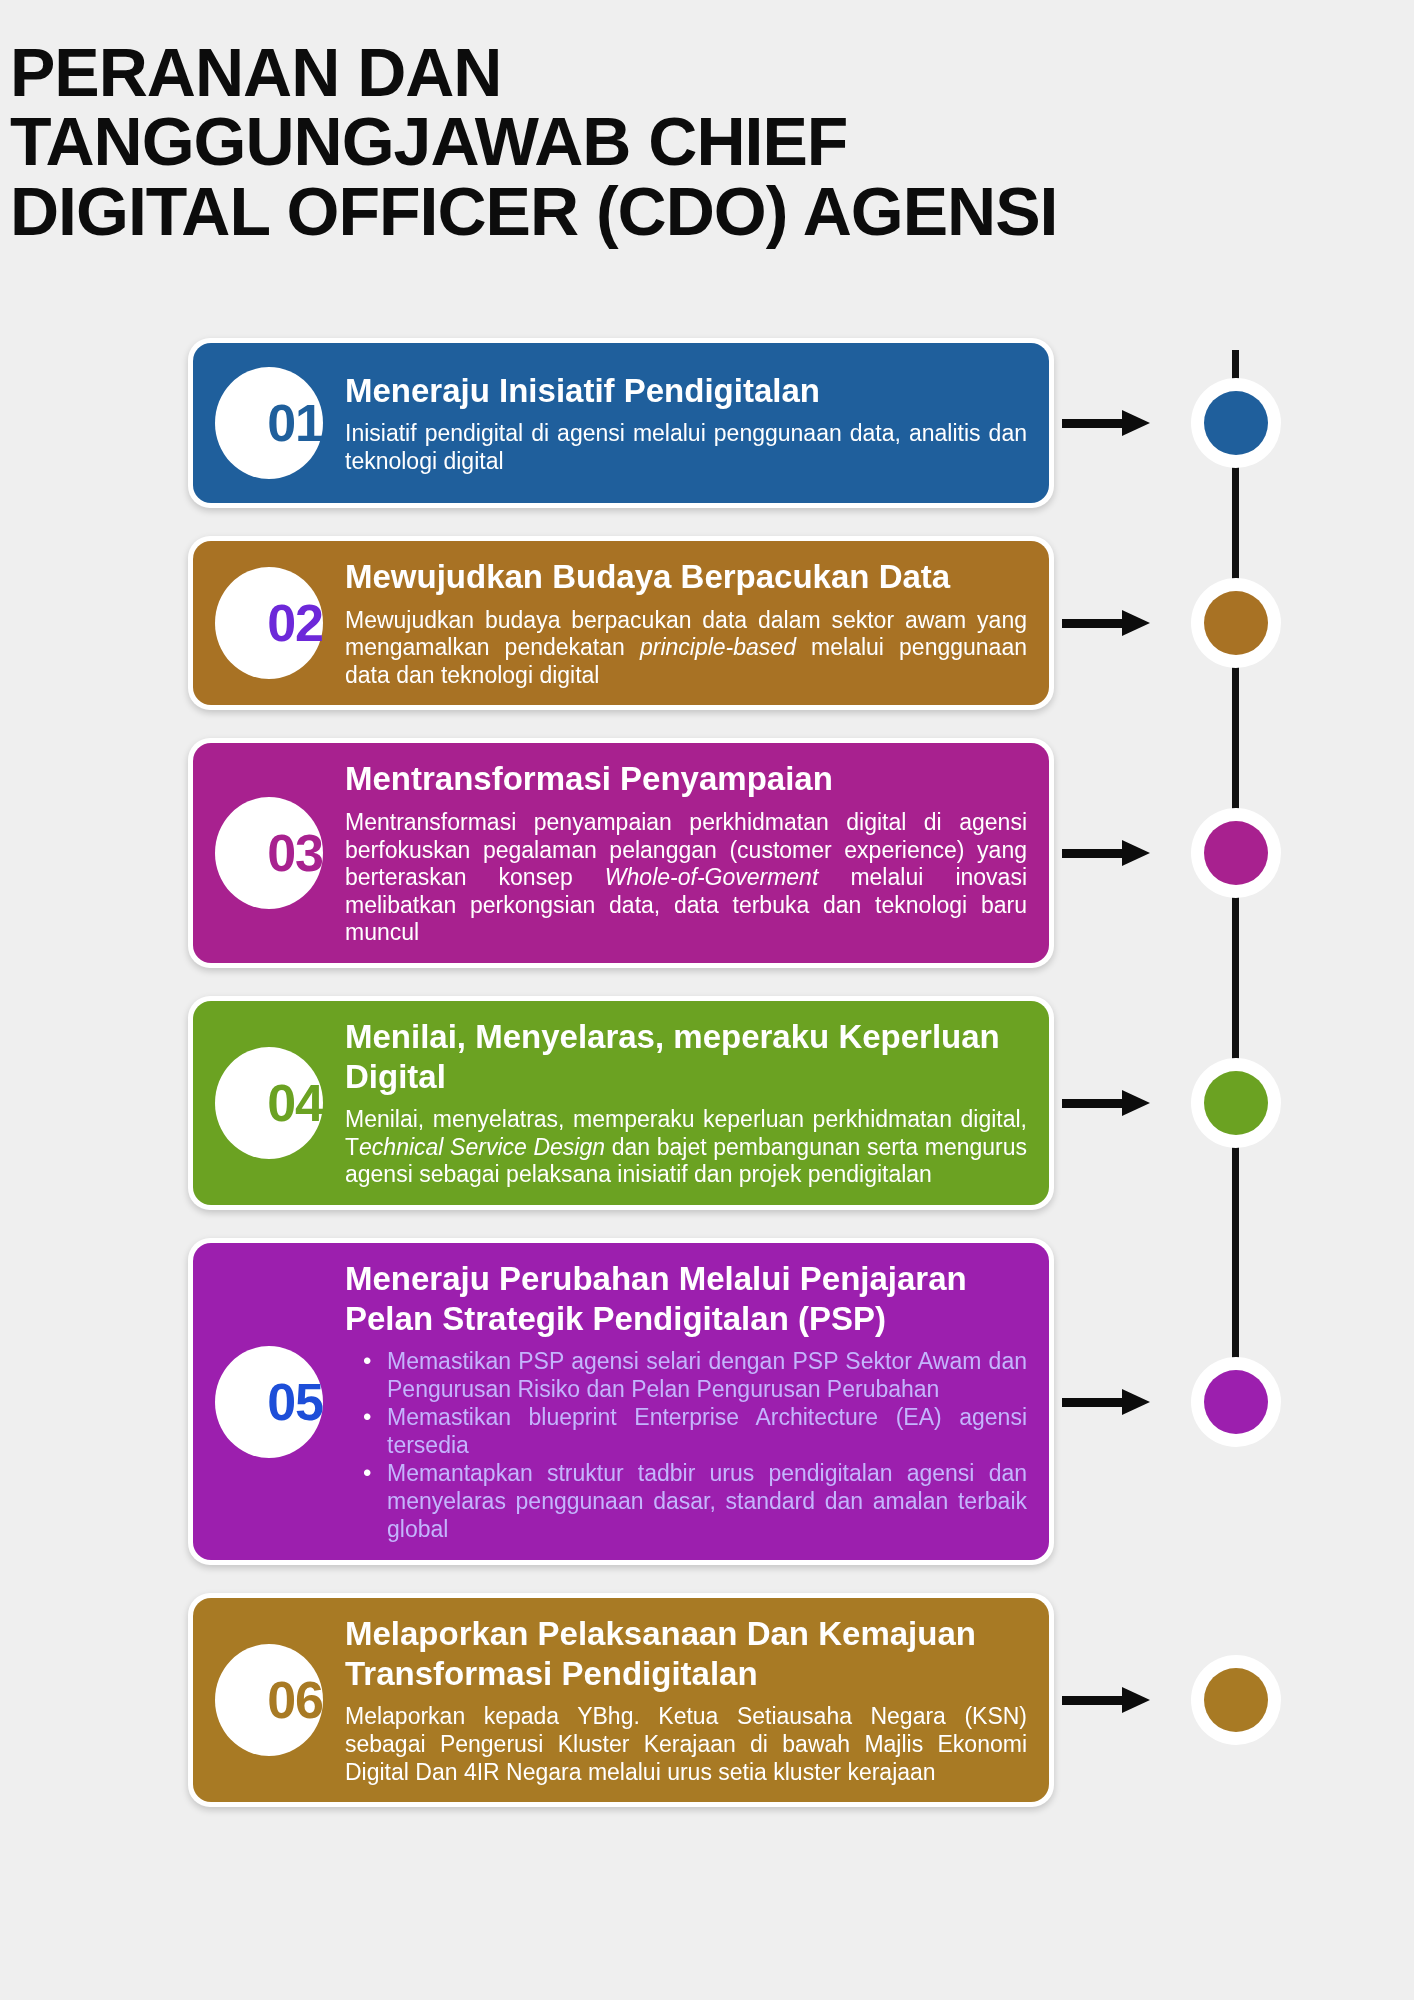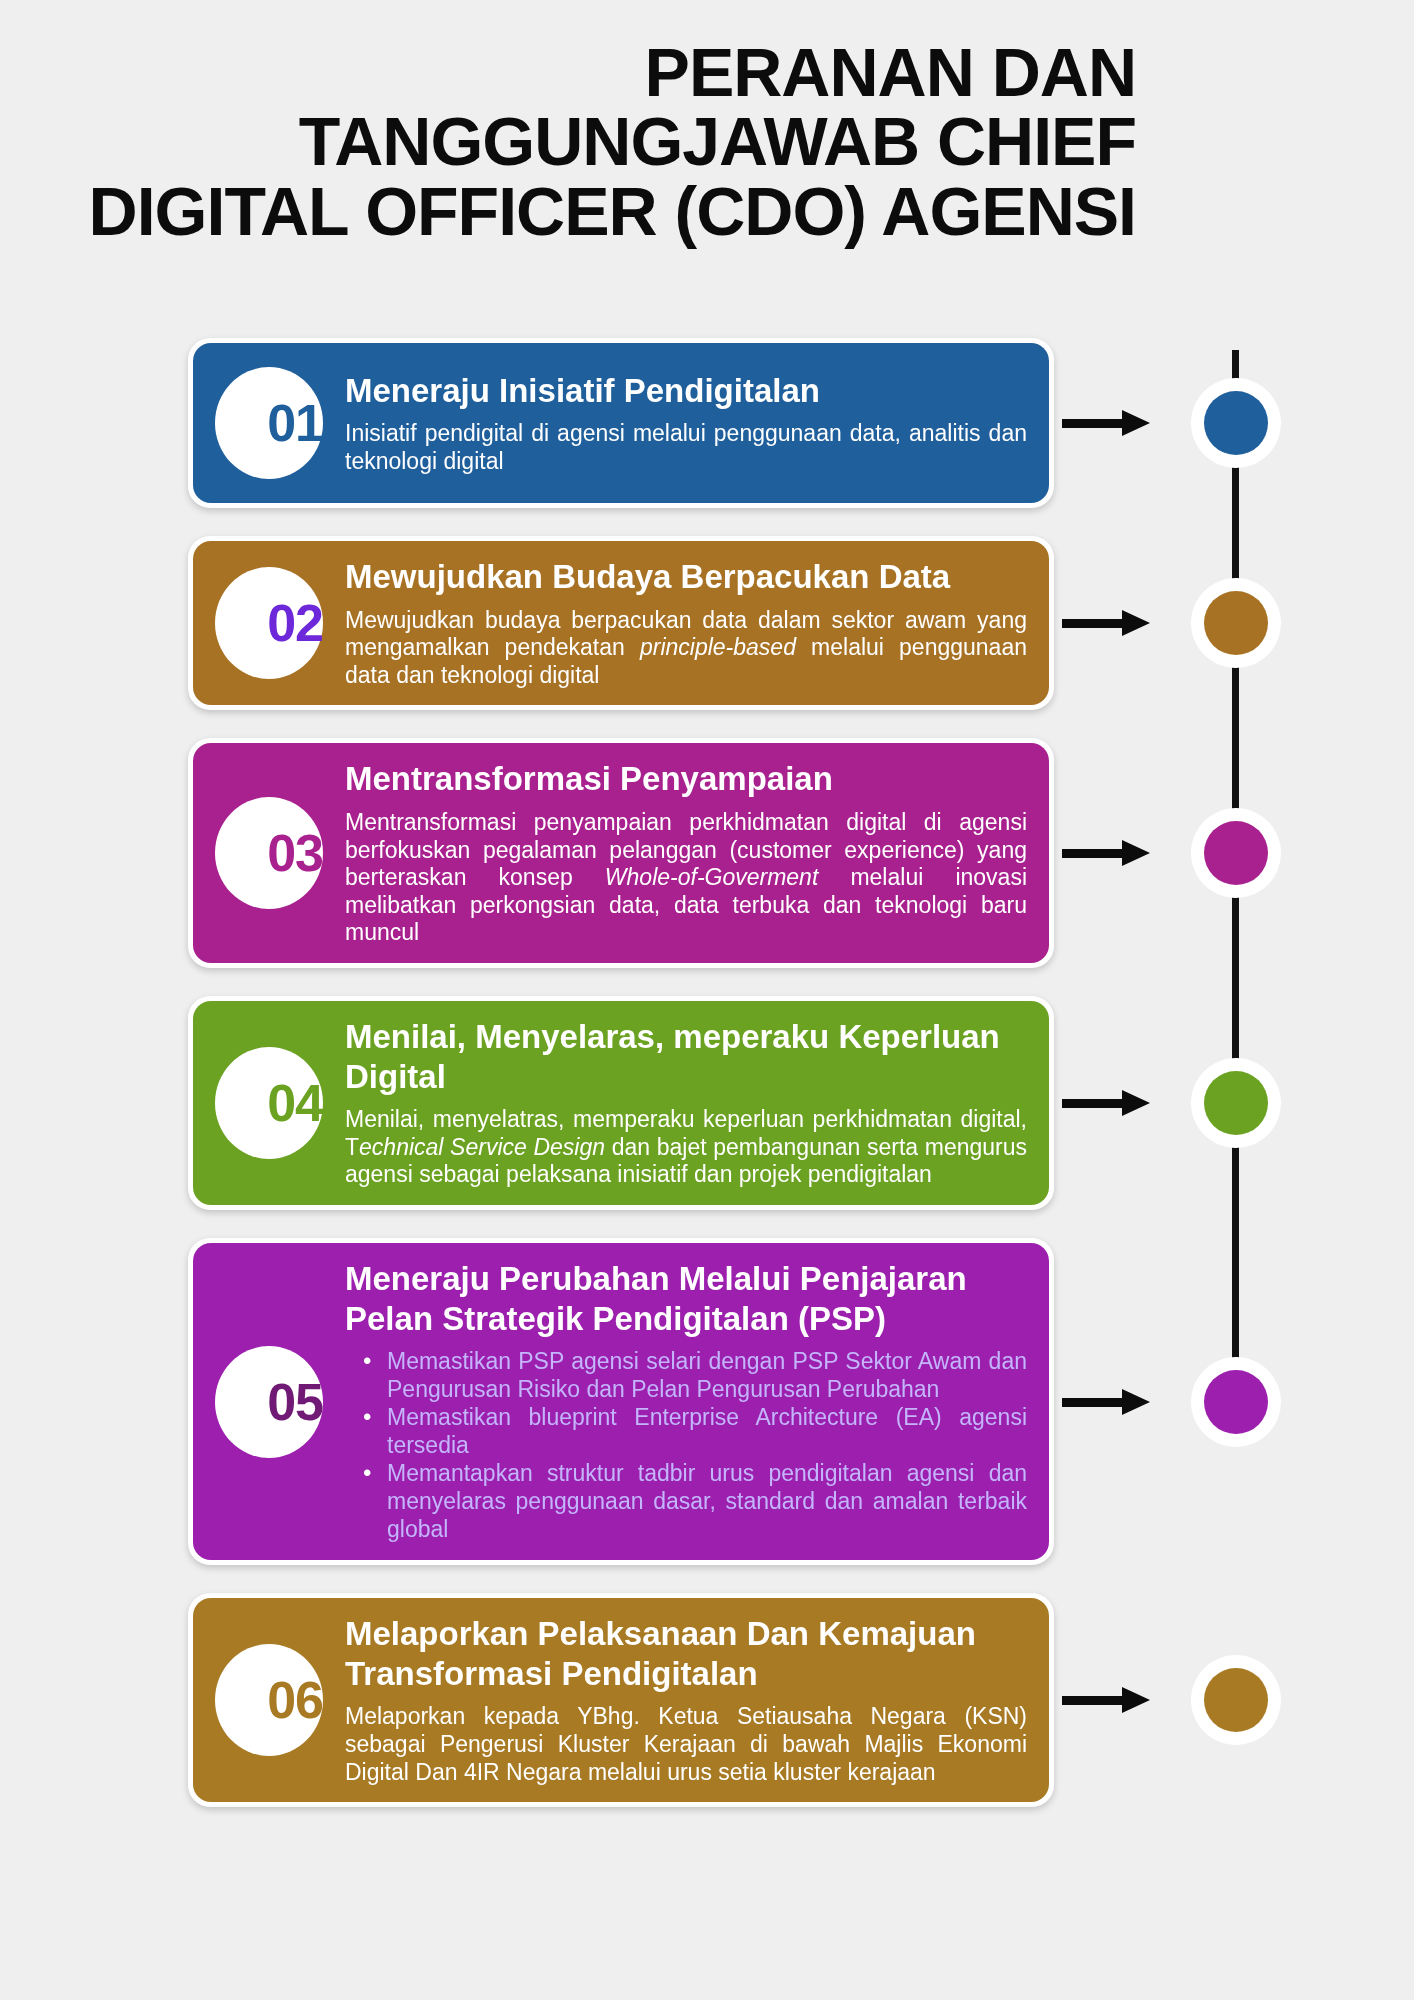--- a/index.html
+++ b/index.html
@@ -18,21 +18,21 @@
     height: 2000px;
     background: #efefef;
   }
 
   
   .title-block {
     position: absolute;
     top: 38px;
     left: 0;
     width: 1146px;
-    text-align: right;
+    text-align: left;
     padding: 0 10px;
   }
   .title-line {
     font-family: "Liberation Sans", sans-serif;
     font-weight: bold;
     font-size: 68px;
     line-height: 1.02;
     letter-spacing: -1px;
     color: #0c0c0c;
     white-space: nowrap;
@@ -297,21 +297,21 @@
           <div class="head"></div>
         </div>
         <div class="dot">
           <div class="inner" style="background: rgb(107, 162, 34);"></div>
         </div>
       </div>
       <div class="row">
         <div class="card-wrap">
           <div class="card" style="background: rgb(156, 31, 174);">
             <div class="num-bubble">
-              <span style="color: #701a75;">05</span>
+              <span style="color: #1d4ed8;">05</span>
             </div>
             <div class="card-body">
               <div class="card-title">Meneraju Perubahan Melalui Penjajaran Pelan Strategik Pendigitalan (PSP)</div>
               <ul class="card-list">
                 <li>Memastikan PSP agensi selari dengan PSP Sektor Awam dan Pengurusan Risiko dan Pelan Pengurusan Perubahan</li>
                 <li>Memastikan blueprint Enterprise Architecture (EA) agensi tersedia</li>
                 <li>Memantapkan struktur tadbir urus pendigitalan agensi dan menyelaras penggunaan dasar, standard dan amalan terbaik global</li>
               </ul>
             </div>
           </div>

